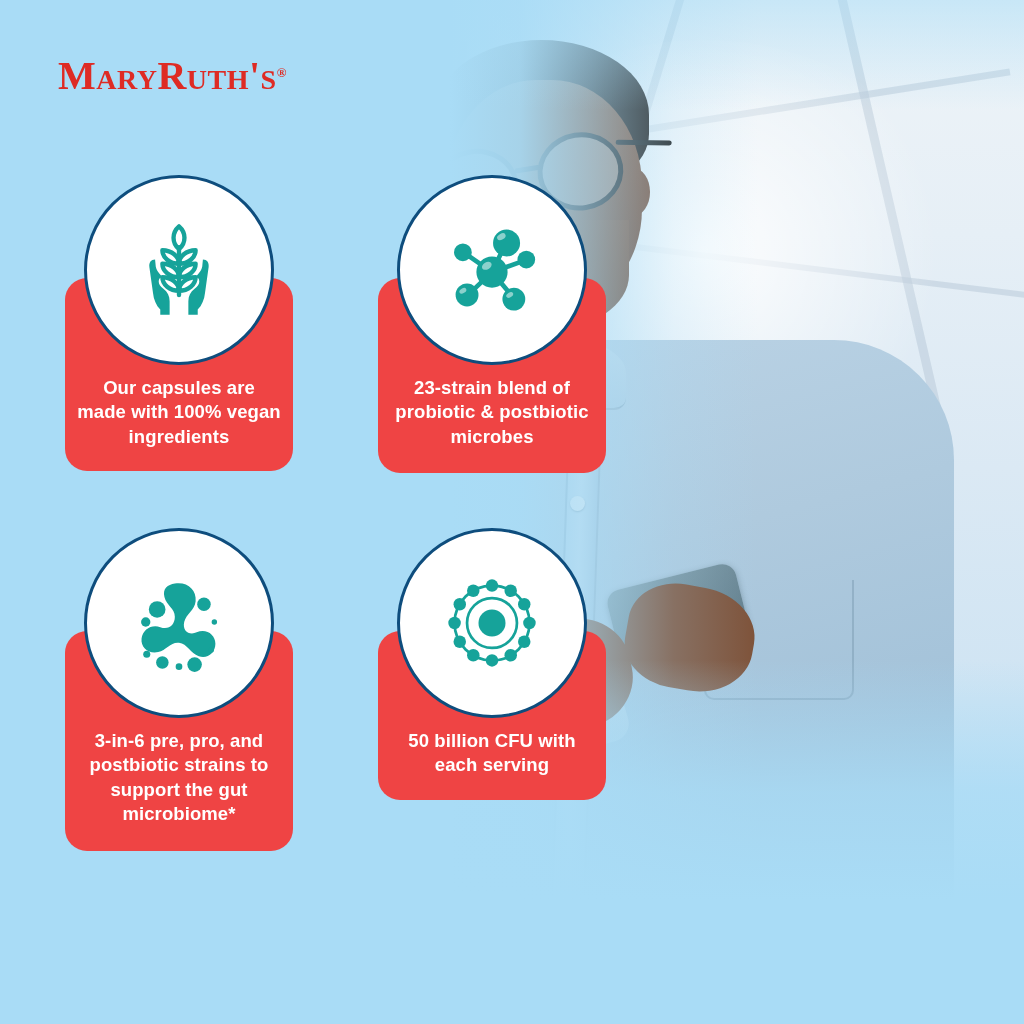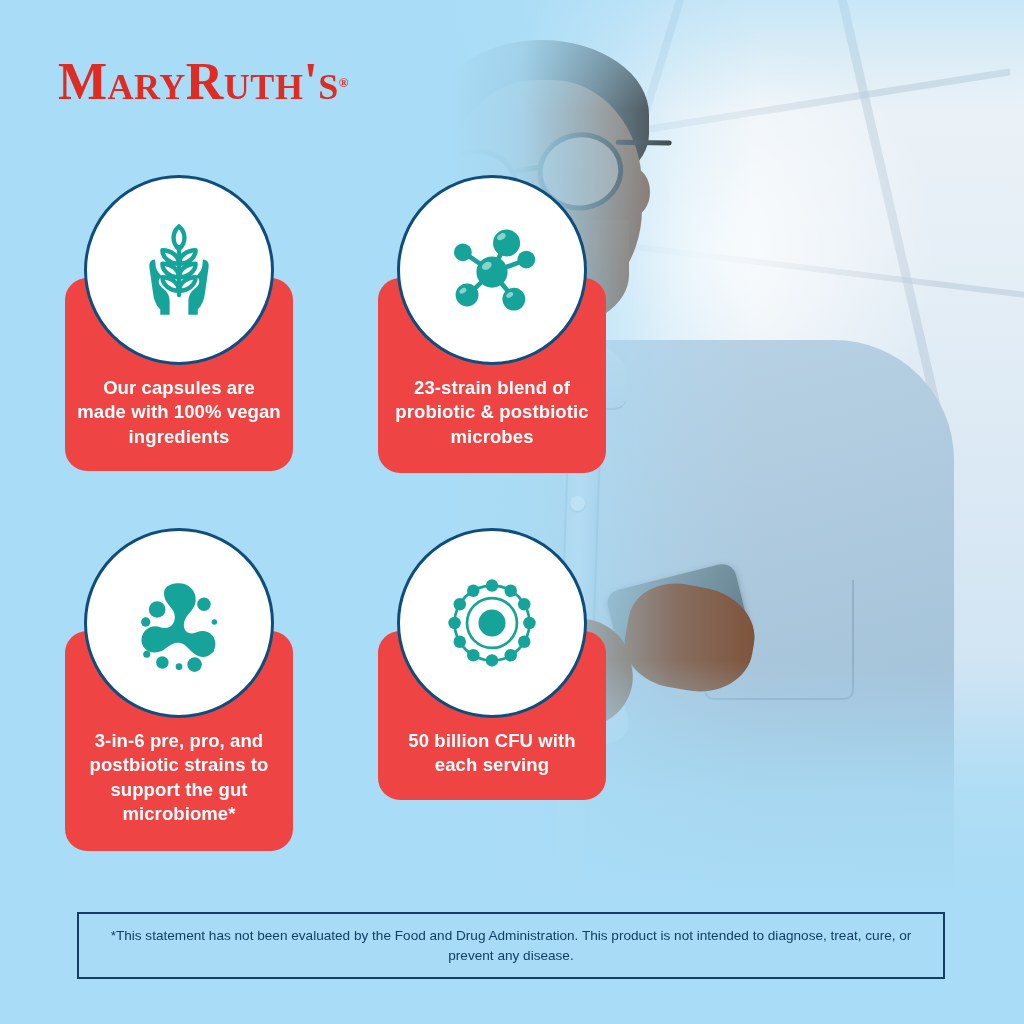--- a/index.html
+++ b/index.html
@@ -142,21 +142,21 @@
   .logo {
     position: absolute; left: 58px; top: 52px;
     color: #de2b24;
     font-family: "Liberation Serif", serif;
     font-weight: bold;
     font-size: 33px;
     letter-spacing: .5px;
     font-variant: small-caps;
     white-space: nowrap;
   }
-  .logo .rm { font-size: 52px; }
+  .logo .rm { font-size: 40px; }
   .logo sup { font-size: 13px; vertical-align: super; }
 
   
   .cards { position: absolute; left: 0; top: 0; width: 1024px; height: 1024px; }
   .card { position: absolute; width: 228px; }
   .card .panel {
     position: absolute; left: 0; top: 103px; width: 228px;
     background: #ef4444;
     border-radius: 22px;
     padding: 98px 12px 22px;
@@ -346,15 +346,14 @@
             <circle cx="14" cy="50" r="6"></circle>
             <circle cx="19" cy="32" r="6"></circle>
             <circle cx="32" cy="19" r="6"></circle>
           </g>
         </svg>
       </div>
     </div>
 
   </div>
 
-  <div class="disclaimer">*This statement has not been evaluated by the Food and Drug Administration. This product is not intended to diagnose, treat, cure, or prevent any disease.</div>
 
 </div>
 
 </body></html>

